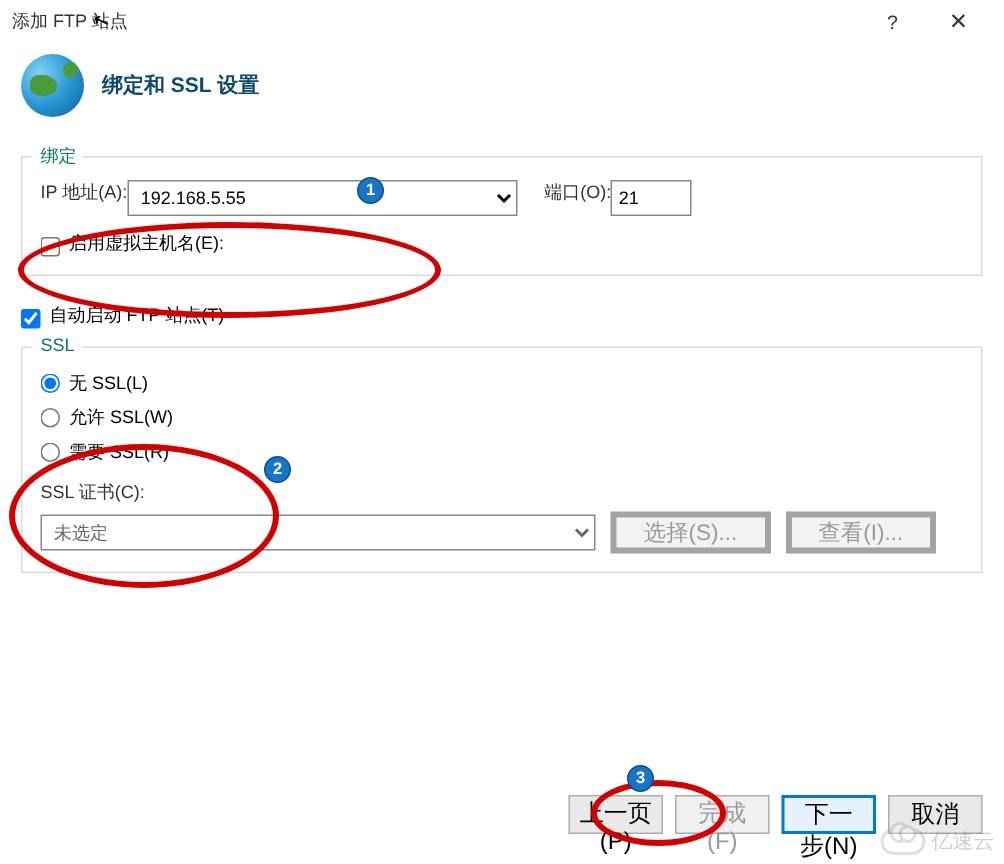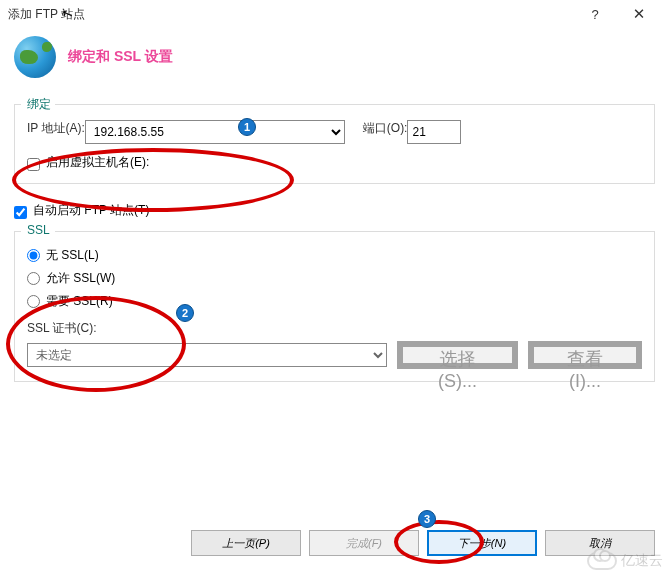--- a/index.html
+++ b/index.html
@@ -6,45 +6,45 @@
   body { margin: 0; background: #fff; width: 669px; height: 576px; position: relative; overflow: hidden; }
   .titlebar { height: 28px; display: flex; align-items: center; padding: 0 8px; font-size: 12px; color: #333; }
   .titlebar .title { flex: 1; }
   .titlebar .hbtn { width: 44px; text-align: center; font-size: 13px; color: #333; cursor: pointer; }
   .titlebar .close { font-size: 15px; }
   .cursor-arrow { position: absolute; left: 62px; top: 6px; font-size: 13px; transform: rotate(-20deg); color: #000; pointer-events: none; }
   .header { display: flex; align-items: center; padding: 8px 14px 14px 14px; }
   .globe { width: 42px; height: 42px; border-radius: 50%; background: radial-gradient(circle at 30% 30%, #7fd0f0 0%, #2a98d6 50%, #0b5f9a 100%); position: relative; overflow: hidden; margin-right: 12px; }
   .globe:before { content:""; position:absolute; left:6px; top:14px; width:18px; height:14px; background:#4a9b3a; border-radius:40% 60% 50% 50%; }
   .globe:after { content:""; position:absolute; right:4px; top:6px; width:10px; height:10px; background:#4a9b3a; border-radius:50% 40% 60% 50%; }
-  .header h1 { font-size: 14px; margin: 0; font-weight: 600; color: #ec4899; }
+  .header h1 { font-size: 14px; margin: 0; font-weight: 600; color: #0c4a6e; }
   .content { padding: 0 14px; }
   .group { border: 1px solid #dcdcdc; border-top: none; margin-top: 12px; position: relative; padding: 16px 12px 12px 12px; }
   .group .legend { position: absolute; top: -8px; left: 8px; background: #fff; padding: 0 4px; font-size: 12px; color: #0f766e; }
   .group:before { content:""; position:absolute; top:0; left:0; width:6px; height:1px; background:#dcdcdc; }
   .group:after { content:""; position:absolute; top:0; right:0; left:40px; height:1px; background:#dcdcdc; }
   .lbl { font-size: 12px; color: #333; display: block; margin-bottom: 4px; }
   .row { display: flex; align-items: flex-end; gap: 18px; margin-bottom: 10px; }
   .col { display: flex; flex-direction: row; }
   select, input[type=text].txt { height: 24px; border: 1px solid #888; font-size: 12px; padding: 2px 4px; background: #fff; }
   .ip-select { width: 260px; }
   .port-input { width: 54px; }
   .chk-row { display: flex; align-items: flex-end; gap: 6px; margin-top: 6px; font-size: 12px; }
   input[type=checkbox], input[type=radio] { width: 13px; height: 13px; margin: 0; }
   .indent { margin-left: 24px; margin-top: 8px; }
   .disabled-text { color: #9a9a9a; }
   .vhost-input { width: 352px; margin-top: 4px; }
   .vhost-input[disabled] { background: #fff; border-color: #c8c8c8; }
   .radio-row { display: flex; align-items: center; gap: 6px; font-size: 12px; margin: 6px 0; }
   .cert-row { display: flex; align-items: center; gap: 10px; margin-top: 4px; }
   .cert-select { width: 370px; color: #666; }
-  .sbtn { height: 28px; padding: 0 18px; font-size: 18px; border: 6px solid #a3a3a3; background: #f0f0f0; color: #888; }
+  .sbtn { height: 28px; padding: 0 18px; font-size: 15px; border: 4px solid #a3a3a3; background: #f0f0f0; color: #888; }
   .sbtn[disabled] { color: #9a9a9a; background: #f2f2f2; cursor: default; }
   .footer { position: absolute; bottom: 20px; right: 14px; display: flex; gap: 8px; }
-  .fbtn { height: 26px; width: 110px; font-size: 11px; border: 1px solid #adadad; background: #e9e9e9; cursor: pointer; font-style: italic; }
+  .fbtn { height: 26px; width: 63px; font-size: 16px; border: 1px solid #adadad; background: #e9e9e9; cursor: pointer; }
   .fbtn.primary { border: 2px solid #0078d7; background: #e5f1fb; }
   .fbtn.dis { color: #9a9a9a; background: #f0f0f0; cursor: default; }
   
   .anno { position: absolute; border: 4px solid #d40000; border-radius: 50%; pointer-events: none; }
   .a1 { left: 12px; top: 148px; width: 282px; height: 64px; }
   .a2 { left: 6px; top: 296px; width: 180px; height: 96px; }
   .a3 { left: 394px; top: 520px; width: 90px; height: 44px; }
   .badge { position: absolute; width: 18px; height: 18px; border-radius: 50%; background: #1875c9; color: #fff; font-size: 11px; font-weight: bold; display: flex; align-items: center; justify-content: center; border: 1px solid #0a4f8c; pointer-events: none; }
   .b1 { left: 238px; top: 118px; }
   .b2 { left: 176px; top: 304px; }

